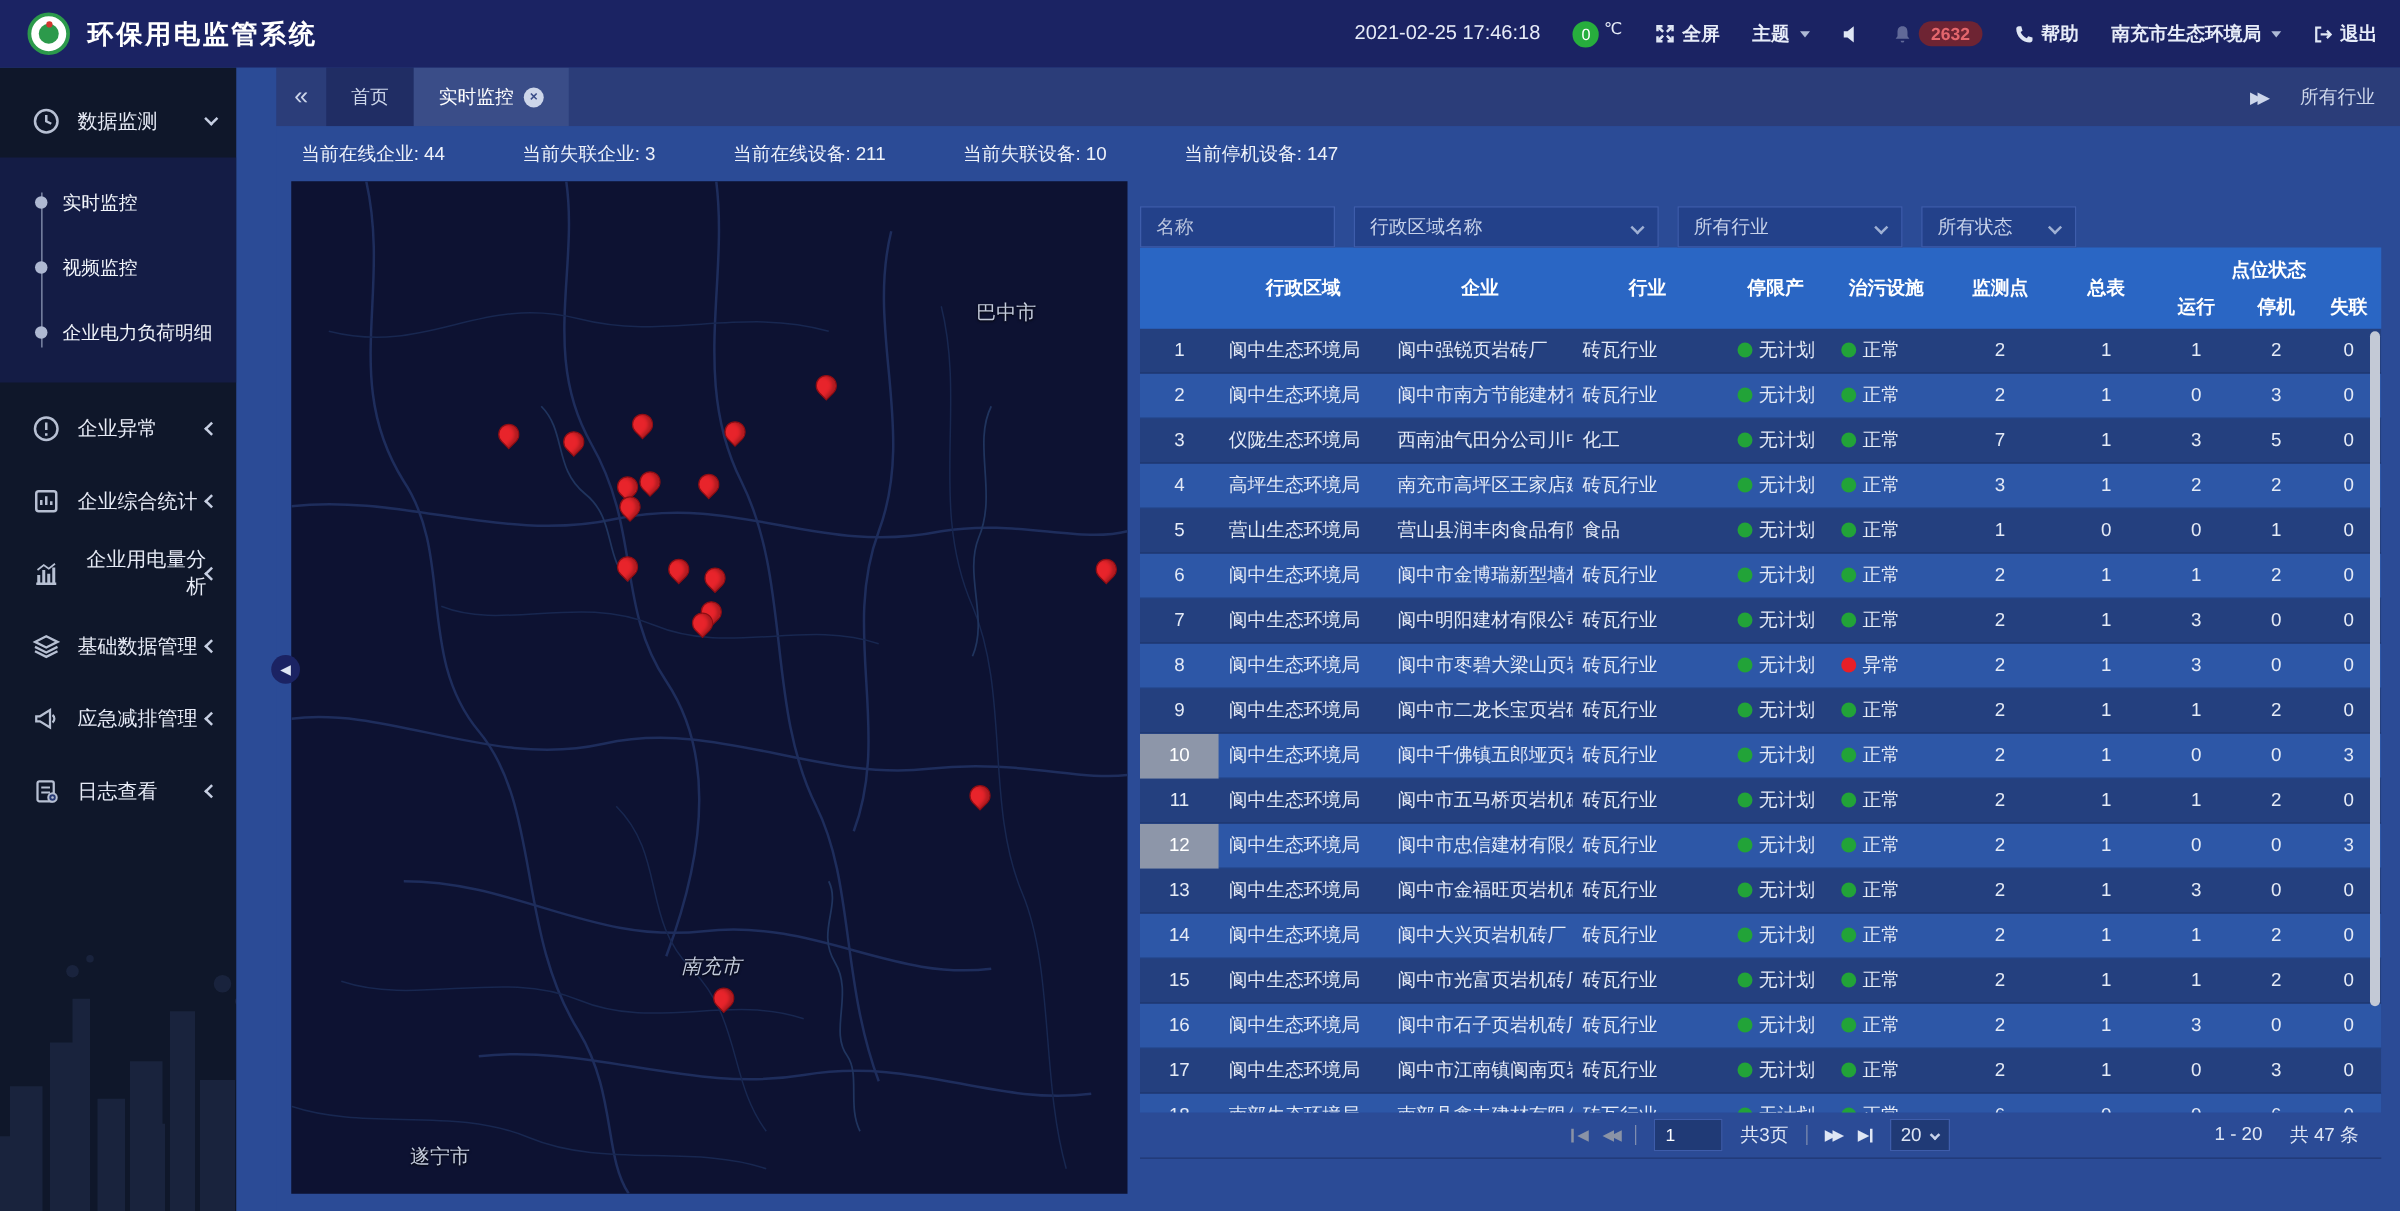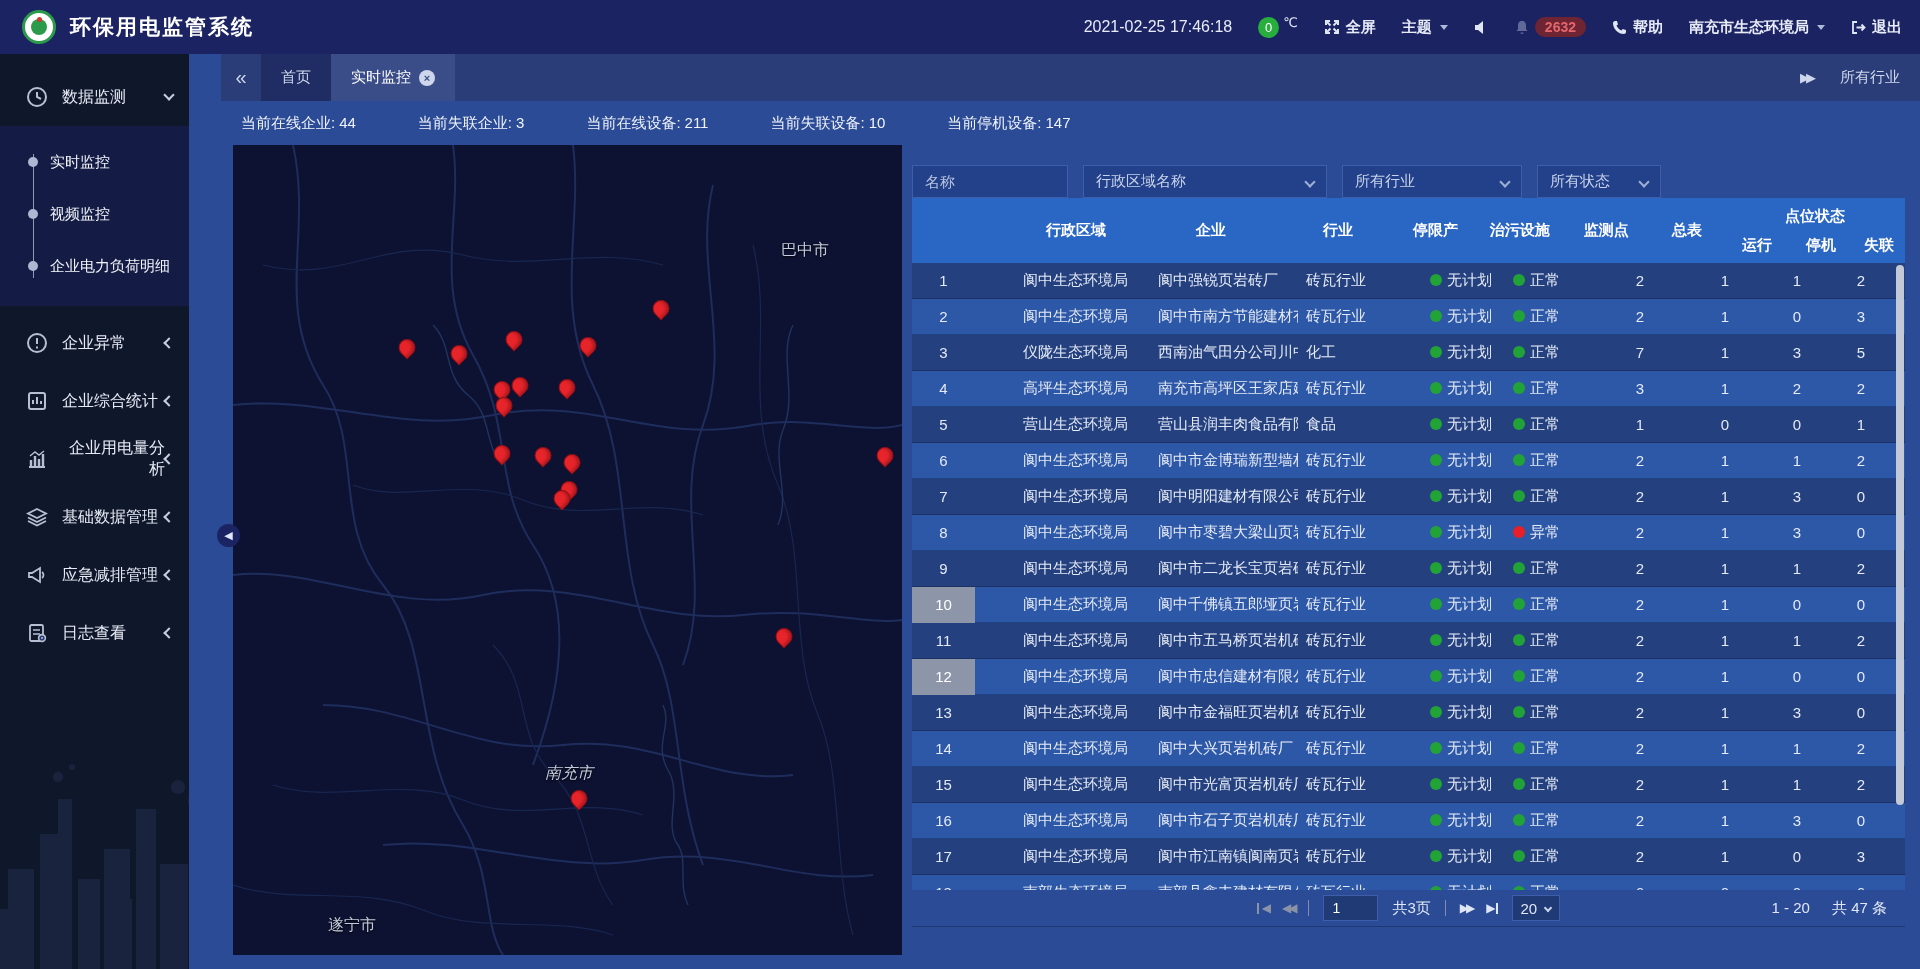--- a/index.html
+++ b/index.html
@@ -94,21 +94,21 @@
   .sel-region { width:244px; } .sel-industry { width:180px; } .sel-status { width:124px; }
 
   
   .thead { margin-top:2px; height:65px; background:#2a66c4; color:#fff; font-size:15px;
     font-weight:bold; display:flex; }
   .hc { display:flex; align-items:center; justify-content:center; }
   .group-col { display:flex; flex-direction:column; }
   .group-title { height:30px; display:flex; align-items:center; justify-content:center;
     padding-top:6px; }
   .group-sub { flex:1; display:flex; }
-  .c-num{width:63px;} .c-region{width:135px;margin-left:40px;} .c-company{width:148px;} .c-industry{width:120px;}
+  .c-num{width:63px;} .c-region{width:135px;} .c-company{width:148px;} .c-industry{width:120px;}
   .c-stop{width:85px;} .c-fac{width:92px;} .c-mon{width:90px;} .c-meter{width:80px;}
   .c-run{width:64px;} .c-halt{width:64px;} .c-lost{width:52px;}
 
   .rows-wrap { height:627px; overflow:hidden; position:relative; }
   .trow { height:36px; display:flex; align-items:center; color:#e4eaf6; font-size:15px;
     border-bottom:1px solid rgba(15,26,60,.35); }
   .trow:nth-child(odd) { background:#24407f; }
   .trow:nth-child(even) { background:#2d57a7; }
   .cell { overflow:hidden; white-space:nowrap; flex:0 0 auto; }
   .cell.center { text-align:center; }

